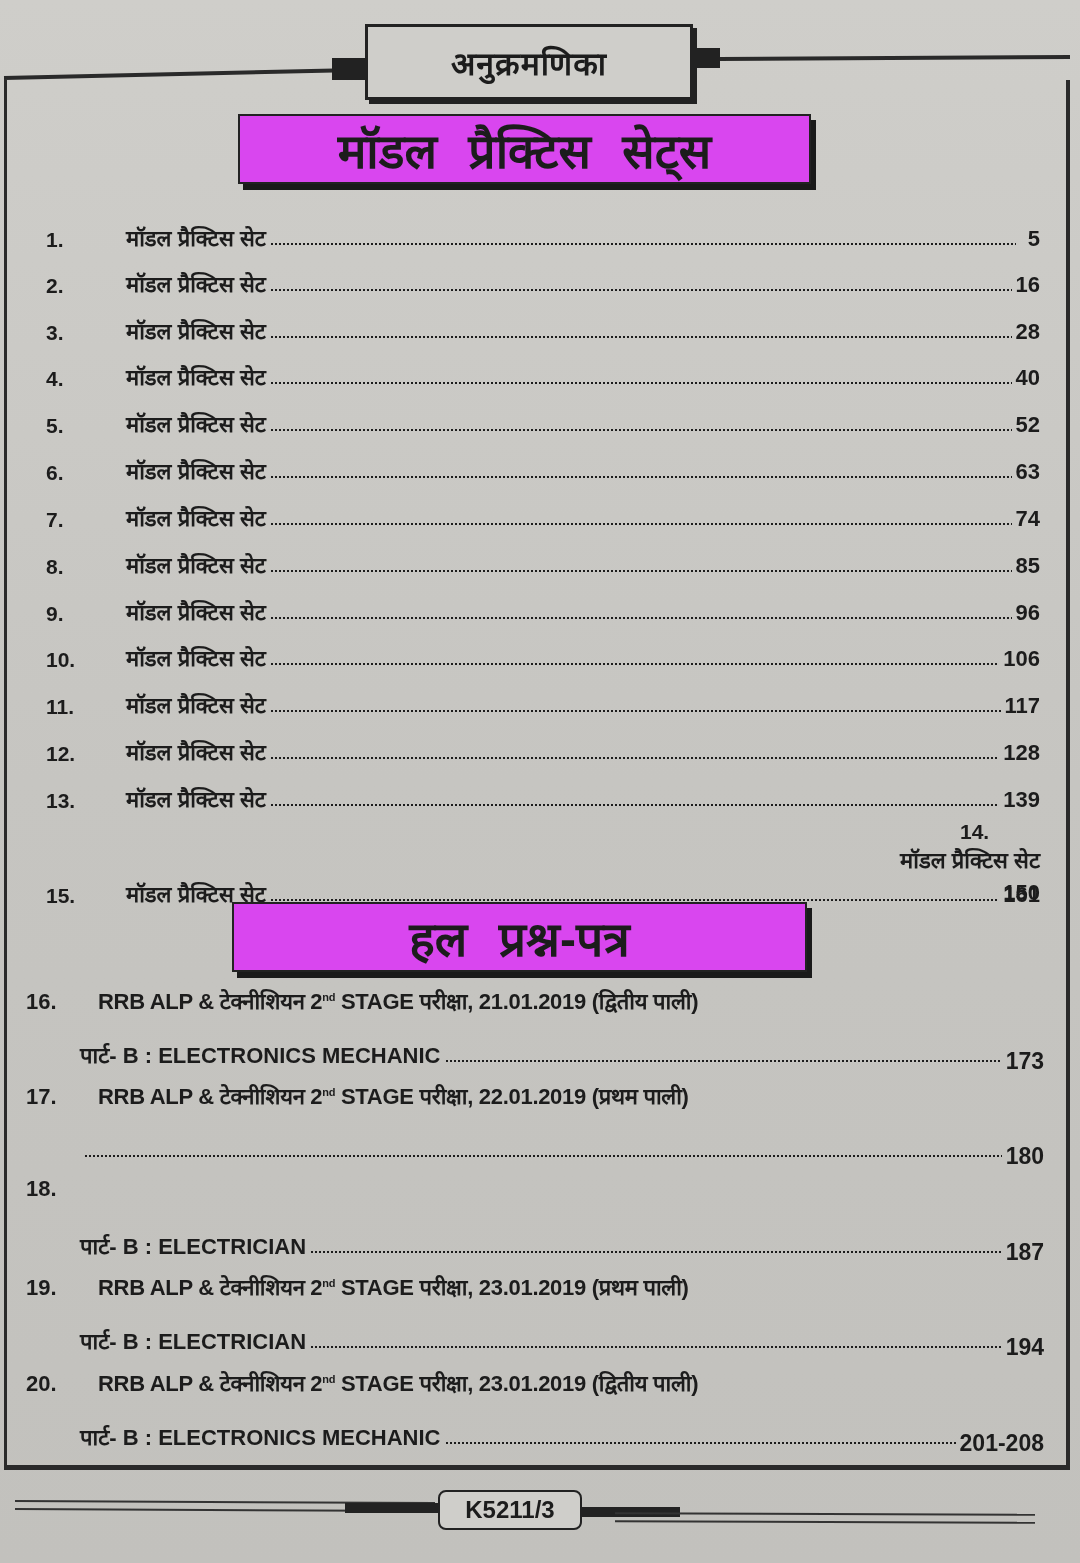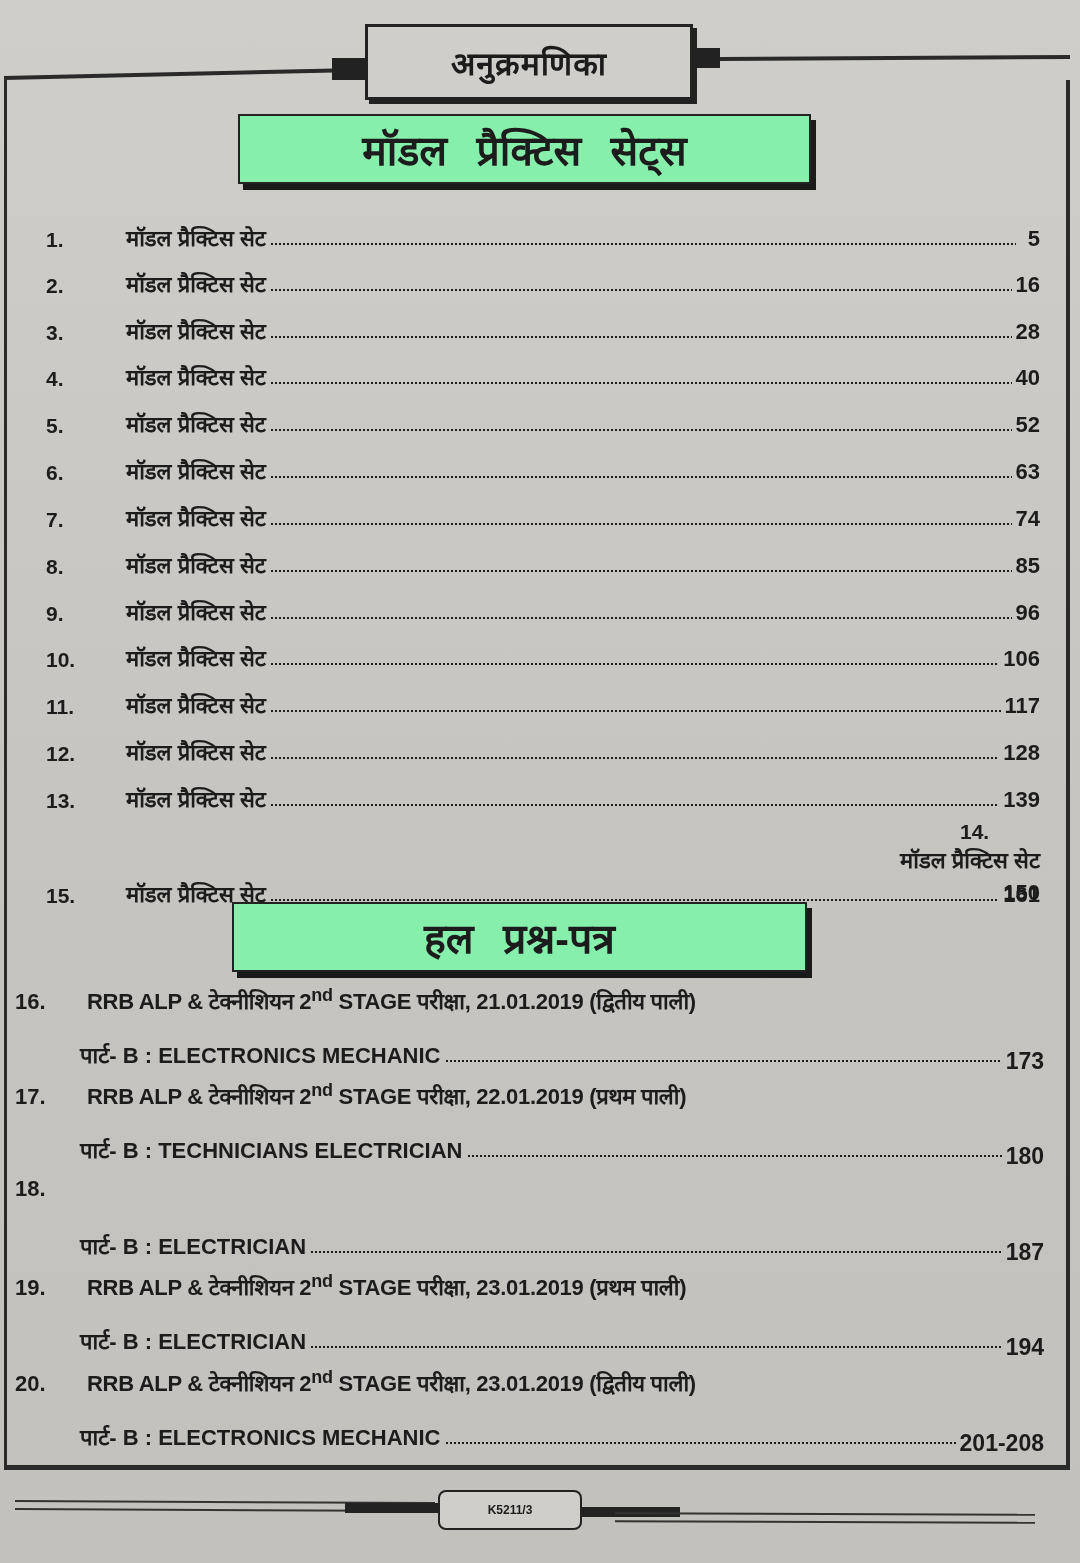--- a/index.html
+++ b/index.html
@@ -38,22 +38,22 @@
       display: flex; align-items: center; justify-content: center;
       font-size: 32px; font-weight: bold; letter-spacing: 1px;
       background: #cfceca;
       box-shadow: 4px 4px 0 #222;
     }
     .section-box {
       position: absolute; box-sizing: border-box;
       border: 2px solid #222;
       box-shadow: 5px 6px 0 #1a1a1a;
       display: flex; align-items: center; justify-content: center;
-      font-size: 41px; font-weight: bold; word-spacing: 18px;
-      background: #86efac;
+      font-size: 48px; font-weight: bold; word-spacing: 18px;
+      background: #d946ef;
     }
     .sec1 { left: 238px; top: 114px; width: 573px; height: 70px; }
     .sec2 { left: 232px; top: 902px; width: 575px; height: 70px; }
 
     .toc-row {
       position: absolute; left: 40px; width: 1000px; height: 40px;
       display: flex; align-items: flex-end;
       font-size: 22px;
     }
     .toc-num { width: 80px; text-align: left; padding-left: 6px; font-weight: bold; font-size: 21px; }
@@ -62,38 +62,38 @@
       flex: 1; margin: 0 4px 6px 4px; height: 4px;
       background-image: radial-gradient(circle, #1c1c1c 1.1px, transparent 1.3px);
       background-size: 4px 4px; background-repeat: repeat-x;
     }
     .toc-page { font-weight: bold; min-width: 20px; text-align: right; }
 
     .sol-item { position: absolute; left: 4px; width: 1040px; }
     .sol-line1 {
       display: flex; align-items: baseline; font-weight: bold; font-size: 22px; height: 40px;
     }
-    .sol-num { width: 72px; padding-left: 11px; }
+    .sol-num { width: 72px; padding-left: 22px; }
     .sol-head { white-space: nowrap; letter-spacing: -0.3px; }
-    .sol-head sup { font-size: 18px; }
+    .sol-head sup { font-size: 11px; }
     .sol-line2 {
       display: flex; align-items: flex-end; font-weight: bold; font-size: 22px; height: 44px;
       padding-left: 76px;
     }
     .sol-line2 .sol-page { font-size: 23px; margin-bottom: -6px; }
 
     .footer-lines {
       position: absolute; left: 15px; top: 1495px; width: 1020px; height: 30px;
     }
     .footer-line { position: absolute; height: 2px; background: #333; }
     .footer-code {
       position: absolute; left: 438px; top: 1490px; width: 144px; height: 40px;
       border: 2px solid #222; border-radius: 8px; box-sizing: border-box;
       display: flex; align-items: center; justify-content: center;
-      font-weight: bold; font-size: 12px; background: #cfceca;
+      font-weight: bold; font-size: 24px; background: #cfceca;
     }
   </style>
 </head>
 <body>
 
 <div class="page-bg"></div>
 
 <div class="frame"></div>
 <div class="frame-top-left"></div>
 <div class="frame-top-right"></div>
@@ -210,21 +210,20 @@
         <span class="dots"></span>
         <span class="toc-page sol-page">173</span>
       </div>
     </div>
     <div class="sol-item" style="top: 1080px;">
       <div class="sol-line1">
         <span class="sol-num">17.</span>
         <span class="sol-head"><span>RRB ALP &amp; टेक्नीशियन 2</span><sup>nd</sup><span> STAGE परीक्षा,  22.01.2019 (प्रथम पाली)</span></span>
       </div>
       <div class="sol-line2">
-        <span class="toc-title">पार्ट- B : TECHNICIANS ELECTRICIAN</span>
         <span class="dots"></span>
         <span class="toc-page sol-page">180</span>
       </div>
     </div>
     <div class="sol-item" style="top: 1176px;">
       <div class="sol-line1">
         <span class="sol-num">18.</span>
       </div>
       <div class="sol-line2">
         <span class="toc-title">पार्ट- B : ELECTRICIAN</span>

